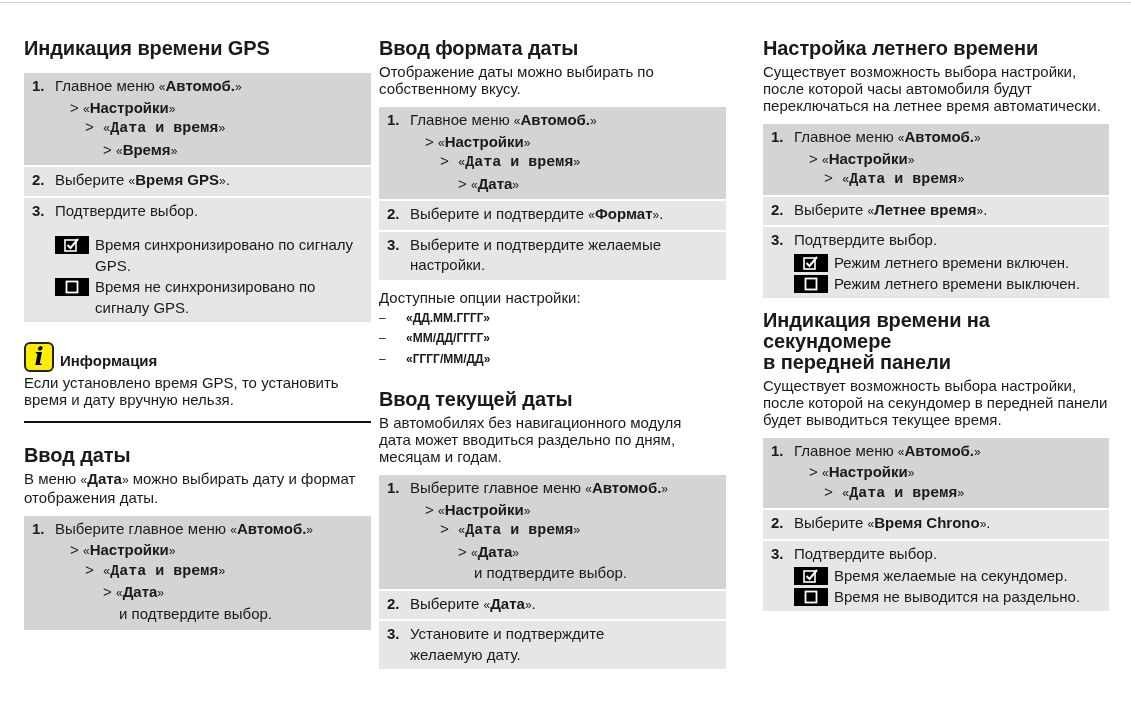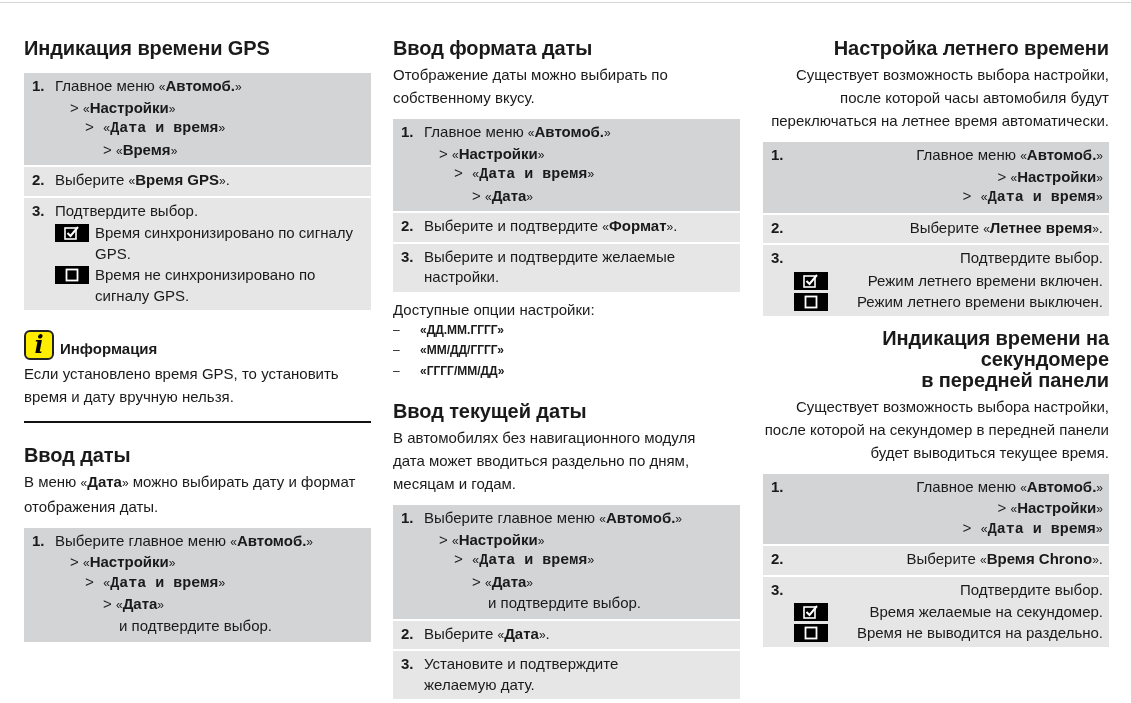--- a/index.html
+++ b/index.html
@@ -4,28 +4,28 @@
 <style>
   html, body { margin: 0; padding: 0; background: #ffffff; }
   body {
     width: 1131px; height: 703px; position: relative; overflow: hidden;
     font-family: "Liberation Sans", sans-serif; color: #1a1a1a;
     font-size: 15px;
   }
   .topline { position: absolute; left: 0; top: 2px; width: 1131px; height: 1px; background: #d4d4d4; }
   .col { position: absolute; top: 38px; }
   #col1 { left: 24px; width: 347px; }
-  #col2 { left: 393px; width: 347px; }
-  #col3 { left: 763px; width: 346px; text-align: right; }
+  #col2 { left: 379px; width: 347px; }
+  #col3 { left: 763px; width: 346px; }
 
   h2 {
     margin: 0; font-size: 20px; font-weight: bold; line-height: 21px;
     letter-spacing: -0.1px;
   }
-  p.txt { margin: 4px 0 0 0; line-height: 23px; font-size: 15px; }
+  p.txt { margin: 4px 0 0 0; line-height: 17px; font-size: 15px; }
 
   .steps { margin-top: 10px; }
   .step {
     position: relative; padding: 3px 6px 4px 31px; line-height: 20.5px;
     border-bottom: 2px solid #ffffff; font-size: 15px;
   }
   .step:last-child { border-bottom: none; }
   .step.dark { background: #d3d4d6; }
   .step.light { background: #e6e6e6; }
   .num { position: absolute; left: 8px; top: 3px; font-weight: bold; }
@@ -77,21 +77,21 @@
         <span class="path ind2"><span>&gt; </span><span class="q">«</span><b>Дата и время</b><span class="q">»</span></span>
         <span class="path ind3"><span>&gt; </span><span class="q">«</span><b>Время</b><span class="q">»</span></span>
       </div>
       <div class="step light">
         <span class="num">2.</span>
         <span>Выберите </span><span class="q">«</span><b>Время GPS</b><span class="q">»</span><span>.</span>
       </div>
       <div class="step light">
         <span class="num">3.</span>
         <span class="path">Подтвердите выбор.</span>
-        <div class="opt" style="margin-top:1px">
+        <div class="opt" style="margin-top:13px">
           <span class="cb">
             <svg width="16" height="14" viewBox="0 0 16 14">
                 <rect x="1" y="2" width="11" height="11" fill="none" stroke="#fff" stroke-width="1.6"></rect>
                 <path d="M3.5 7 L6.5 10 L14 1" fill="none" stroke="#fff" stroke-width="2"></path>
               </svg>
           </span>
           <span>Время синхронизировано по сигналу GPS.</span>
         </div>
         <div class="opt">
           <span class="cb">

